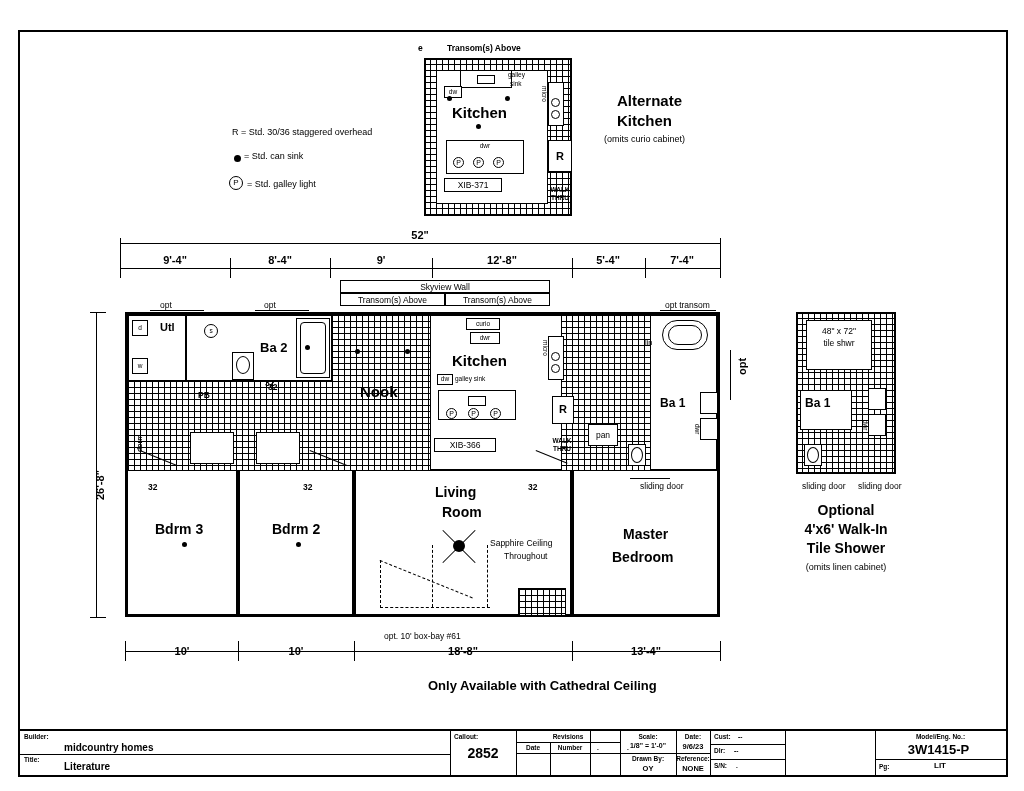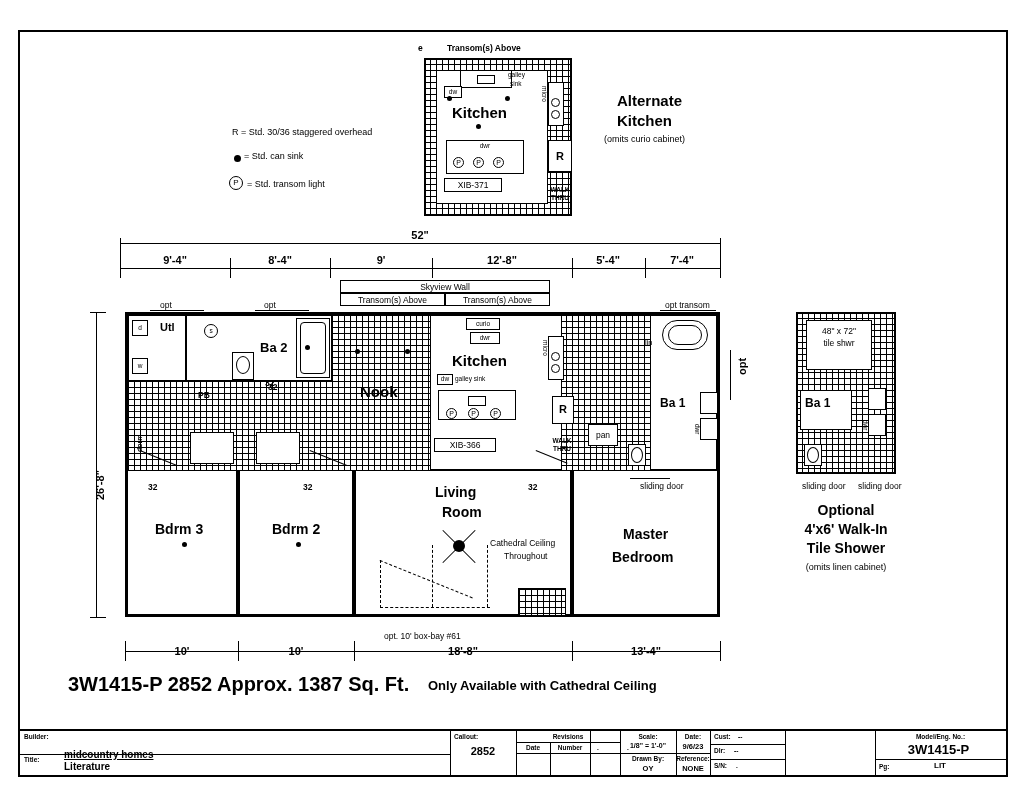--- a/index.html
+++ b/index.html
@@ -98,21 +98,21 @@
 </head>
 <body>
 
 <div id="page">
   <div class="frame"></div>
 
   <div class="abs" style="left:232px; top:127px; font-size:9px;">R = Std. 30/36 staggered overhead</div>
   <div class="abs" style="left:234px; top:155px; width:7px; height:7px; border-radius:50%; background:#000;"></div>
   <div class="abs" style="left:244px; top:151px; font-size:9px;">= Std. can sink</div>
   <div class="abs" style="left:229px; top:176px; width:14px; height:14px; border:1px solid #000; border-radius:50%; font-size:8px; line-height:12px; text-align:center;">P</div>
-  <div class="abs" style="left:247px; top:179px; font-size:9px;">= Std. transom light</div>
+  <div class="abs" style="left:247px; top:179px; font-size:9px;">= Std. galley light</div>
 
   <div>
 
     <div class="solid-h" style="left:424px; top:58px; width:148px;"></div>
     <div class="tiny8 b" style="left:418px; top:43px;">e</div>
     <div class="tiny8 b" style="left:447px; top:43px;">Transom(s) Above</div>
 
     <div class="hatch" style="left:424px; top:58px; width:148px; height:158px;"></div>
     <div class="abs" style="left:424px; top:58px; width:148px; height:158px; border:2px solid #000;"></div>
 
@@ -304,21 +304,21 @@
       <div class="solid-h" style="left:0px; top:23px; width:46px; transform:rotate(45deg); transform-origin:center;"></div>
       <div class="solid-h" style="left:0px; top:23px; width:46px; transform:rotate(-45deg); transform-origin:center;"></div>
       <div class="abs" style="left:17px; top:17px; width:12px; height:12px; border-radius:50%; background:#000;"></div>
     </div>
     <div class="dash-h" style="left:380px; top:607px; width:110px;"></div>
     <div class="dash-v" style="left:380px; top:560px; height:48px;"></div>
     <div class="dash-v" style="left:432px; top:545px; height:62px;"></div>
     <div class="dash-v" style="left:487px; top:545px; height:62px;"></div>
     <div class="dash-h" style="left:380px; top:560px; width:100px; transform:rotate(22deg); transform-origin:left top;"></div>
 
-    <div class="tiny8" style="left:490px; top:538px;">Cathedral Ceiling</div>
+    <div class="tiny8" style="left:490px; top:538px;">Sapphire Ceiling</div>
     <div class="tiny8" style="left:504px; top:551px;">Throughout</div>
 
     <div class="abs" style="left:518px; top:588px; width:48px; height:28px; border:1px solid #000; background:#fff;"></div>
     <div class="hatch" style="left:519px; top:589px; width:46px; height:26px;"></div>
   </div>
 
   <div class="dimline" style="left:96px; top:312px; width:0; border-left:1px solid #000; border-top:0; height:305px;"></div>
   <div class="solid-h" style="left:90px; top:312px; width:16px;"></div>
   <div class="solid-h" style="left:90px; top:617px; width:16px;"></div>
   <div class="dimtext-v" style="left:94px; top:500px;">26'-8"</div>
@@ -354,41 +354,40 @@
 
     <div class="tiny8" style="left:802px; top:481px;">sliding door</div>
     <div class="tiny8" style="left:858px; top:481px;">sliding door</div>
 
     <div class="smtitle ctr" style="left:786px; top:502px; width:120px; font-size:14px;">Optional</div>
     <div class="smtitle ctr" style="left:776px; top:521px; width:140px; font-size:14px;">4'x6' Walk-In</div>
     <div class="smtitle ctr" style="left:786px; top:540px; width:120px; font-size:14px;">Tile Shower</div>
     <div class="abs ctr" style="left:776px; top:562px; width:140px; font-size:9px;">(omits linen cabinet)</div>
   </div>
 
-  <div class="bigtitle" style="left:68px; top:673px; font-size:20px;">3W1415-P 2852 Approx. 1387 Sq. Ft.</div>
   <div class="abs b" style="left:428px; top:678px; font-size:13px;">Only Available with Cathedral Ceiling</div>
 
   <div class="tb">
 
     <div class="abs" style="left:0; top:23px; width:430px; height:0; border-top:1px solid #000;"></div>
 
     <div class="abs" style="left:430px; top:0; width:0; height:44px; border-left:1px solid #000;"></div>
     <div class="abs" style="left:496px; top:0; width:0; height:44px; border-left:1px solid #000;"></div>
     <div class="abs" style="left:600px; top:0; width:0; height:44px; border-left:1px solid #000;"></div>
     <div class="abs" style="left:690px; top:0; width:0; height:44px; border-left:1px solid #000;"></div>
     <div class="abs" style="left:765px; top:0; width:0; height:44px; border-left:1px solid #000;"></div>
     <div class="abs" style="left:855px; top:0; width:0; height:44px; border-left:1px solid #000;"></div>
 
     <div class="abs tbhead" style="left:4px; top:2px;">Builder:</div>
-    <div class="abs tbval" style="left:44px; top:18px;text-decoration:underline;">midcountry homes</div>
+    <div class="abs tbval" style="left:44px; top:11px;">midcountry homes</div>
     <div class="abs tbhead" style="left:4px; top:25px;">Title:</div>
     <div class="abs tbval" style="left:44px; top:30px;">Literature</div>
 
     <div class="abs tbhead" style="left:434px; top:2px;">Callout:</div>
-    <div class="abs tbval ctr" style="left:430px; top:14px; width:66px; font-size:11px;">2852</div>
+    <div class="abs tbval ctr" style="left:430px; top:14px; width:66px; font-size:14px;">2852</div>
 
     <div class="abs tbhead ctr" style="left:496px; top:2px; width:104px;">Revisions</div>
     <div class="abs" style="left:496px; top:11px; width:104px; height:0; border-top:1px solid #000;"></div>
     <div class="abs tbhead ctr" style="left:496px; top:13px; width:34px;">Date</div>
     <div class="abs tbhead ctr" style="left:530px; top:13px; width:40px;">Number</div>
     <div class="abs" style="left:496px; top:22px; width:104px; height:0; border-top:1px solid #000;"></div>
     <div class="abs" style="left:530px; top:11px; width:0; height:33px; border-left:1px solid #000;"></div>
     <div class="abs" style="left:570px; top:0px; width:0; height:44px; border-left:1px solid #000;"></div>
     <div class="abs tbhead ctr" style="left:570px; top:13px; width:16px;">.</div>
     <div class="abs tbhead ctr" style="left:600px; top:13px; width:16px;">.</div>

